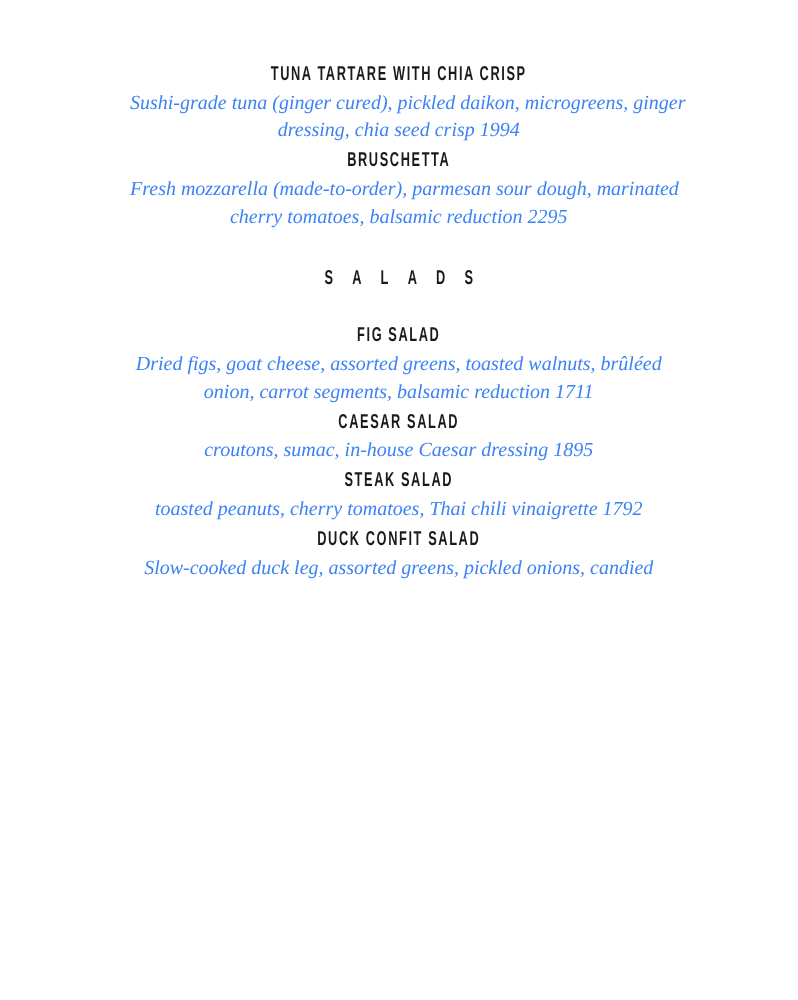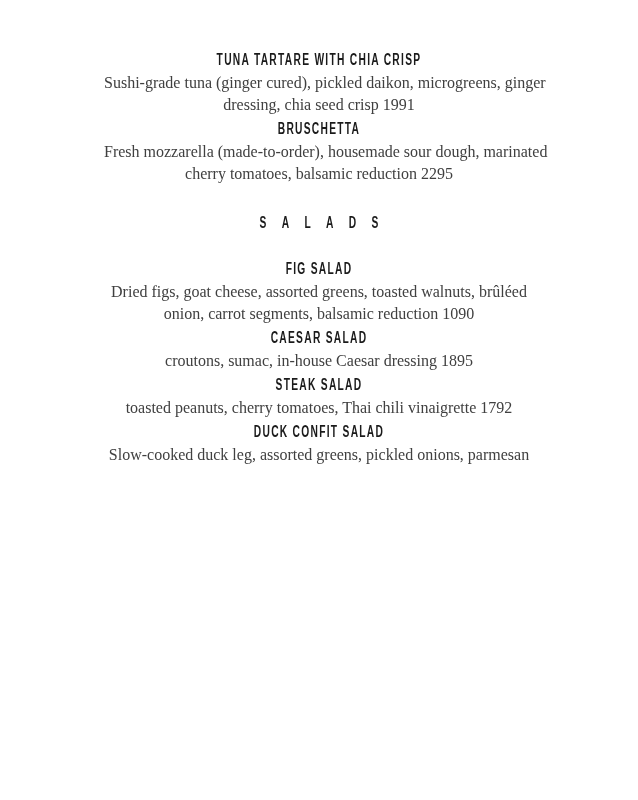--- a/index.html
+++ b/index.html
@@ -26,23 +26,24 @@
     font-size: 16px;
     line-height: 24px;
     letter-spacing: 2px;
     color: #1a1a1a;
     transform: scaleX(0.64);
     transform-origin: 50% 50%;
     white-space: nowrap;
   }
   .desc-line {
     font-family: "Liberation Serif", serif;
+    font-style: italic;
     font-size: 16px;
     line-height: 22px;
-    color: #404040;
+    color: #3b82f6;
     white-space: nowrap;
   }
   .section-title {
     font-family: "Liberation Sans", sans-serif;
     font-weight: 700;
     font-size: 16px;
     line-height: 24px;
     letter-spacing: 24px;
     text-indent: 24px; 
     color: #1a1a1a;
@@ -54,48 +55,48 @@
 </style>
 </head>
 <body>
 
 <div class="page">
   <div class="menu">
 
     <div class="menu-item">
       <div class="item-name">TUNA TARTARE WITH CHIA CRISP</div>
       <div class="desc-line">Sushi-grade tuna (ginger cured), pickled daikon, microgreens, ginger</div>
-      <div class="desc-line">dressing, chia seed crisp 1991</div>
+      <div class="desc-line">dressing, chia seed crisp 1994</div>
     </div>
 
 
     <div class="menu-item">
       <div class="item-name">BRUSCHETTA</div>
-      <div class="desc-line">Fresh mozzarella (made-to-order), housemade sour dough, marinated</div>
+      <div class="desc-line">Fresh mozzarella (made-to-order), parmesan sour dough, marinated</div>
       <div class="desc-line">cherry tomatoes, balsamic reduction 2295</div>
     </div>
 
     <div class="section-title">SALADS</div>
 
 
     <div class="menu-item">
       <div class="item-name">FIG SALAD</div>
       <div class="desc-line">Dried figs, goat cheese, assorted greens, toasted walnuts, brûléed</div>
-      <div class="desc-line">onion, carrot segments, balsamic reduction 1090</div>
+      <div class="desc-line">onion, carrot segments, balsamic reduction 1711</div>
     </div>
 
     <div class="menu-item">
       <div class="item-name">CAESAR SALAD</div>
       <div class="desc-line">croutons, sumac, in-house Caesar dressing 1895</div>
     </div>
 
     <div class="menu-item">
       <div class="item-name">STEAK SALAD</div>
       <div class="desc-line">toasted peanuts, cherry tomatoes, Thai chili vinaigrette 1792</div>
     </div>
 
     <div class="menu-item">
       <div class="item-name">DUCK CONFIT SALAD</div>
-      <div class="desc-line">Slow-cooked duck leg, assorted greens, pickled onions, parmesan</div>
+      <div class="desc-line">Slow-cooked duck leg, assorted greens, pickled onions, candied</div>
     </div>
 
   </div>
 </div>
 
 </body></html>

